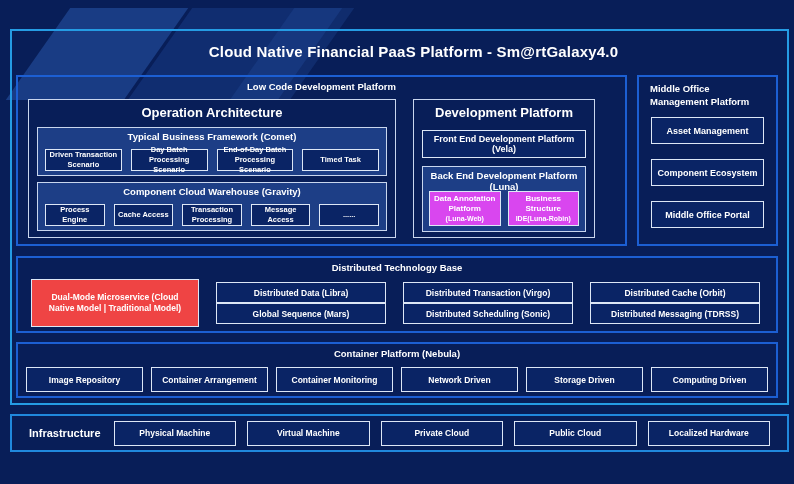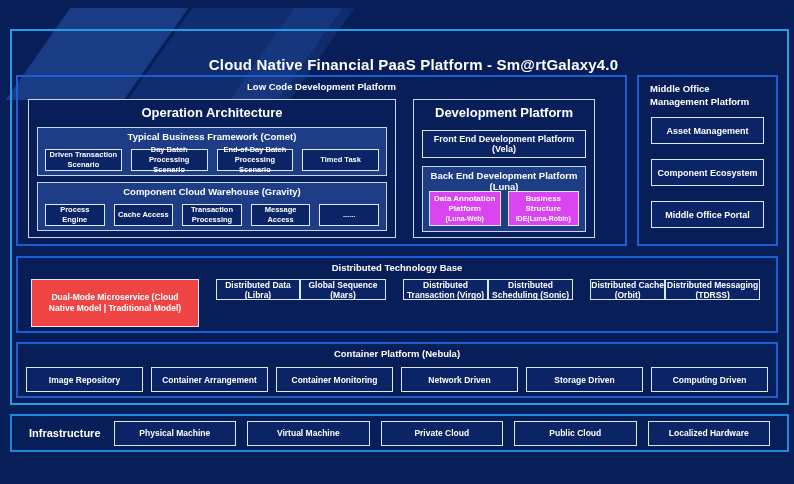--- a/index.html
+++ b/index.html
@@ -15,21 +15,21 @@
   .band { position: absolute; top: 8px; height: 92px; transform: skewX(-35deg); z-index: 0; }
   .band-a { left: 38px;  width: 118px; background: rgba(40,86,170,0.55); }
   .band-b { left: 160px; width: 150px; background: rgba(32,72,152,0.38); }
   .band-c { left: 262px; width: 60px;  background: rgba(36,78,160,0.30); }
 
   .main-frame {
     position: absolute; left: 10px; top: 29px; width: 779px; height: 376px;
     border: 2px solid #259ce4; z-index: 1;
   }
   .main-title {
-    position: absolute; left: 0; top: 25px; width: 100%;
+    position: absolute; left: 0; top: 12px; width: 100%;
     text-align: center; font-size: 15px; font-weight: bold; letter-spacing: .2px; padding-left: 28px;
   }
 
   .sec { position: absolute; border: 2px solid #1c5fd3; z-index: 2; }
   #sec-lowcode   { left: 16px;  top: 75px;  width: 611px; height: 171px; }
   #sec-midoffice { left: 637px; top: 75px;  width: 141px; height: 171px; }
   #sec-disttech  { left: 16px;  top: 256px; width: 762px; height: 77px; }
   #sec-contplat  { left: 16px;  top: 342px; width: 762px; height: 56px; }
   #sec-infra     { left: 10px;  top: 414px; width: 779px; height: 38px; border-color: #2089de; }
 
@@ -80,21 +80,21 @@
     font-size: 9px; font-weight: bold; text-align: center;
   }
   #mo-0 { top: 40px; } #mo-1 { top: 82px; } #mo-2 { top: 124px; }
 
   .dt-row { position: absolute; left: 13px; right: 16px; top: 21px; height: 48px; display: flex; gap: 17px; }
   .dt-dual {
     width: 168px; background: #ef4444; border: 1px solid #dde7f6;
     display: flex; align-items: center; justify-content: center;
     font-size: 8.5px; font-weight: bold; text-align: center; line-height: 1.3; padding: 2px 10px;
   }
-  .dt-col { flex: 1; display: flex; flex-direction: row; justify-content: center; }
+  .dt-col { flex: 1; display: flex; flex-direction: column; justify-content: center; }
   .dt-cell {
     height: 21px; background: #0a2465; border: 1px solid #dde7f6;
     display: flex; align-items: center; justify-content: center;
     font-size: 8.5px; font-weight: bold; text-align: center;
   }
 
   .cp-row { position: absolute; left: 8px; right: 8px; top: 23px; height: 25px; display: flex; gap: 8px; }
   .cp-chip {
     flex: 1; background: #0a2465; border: 1px solid #dde7f6;
     display: flex; align-items: center; justify-content: center;

